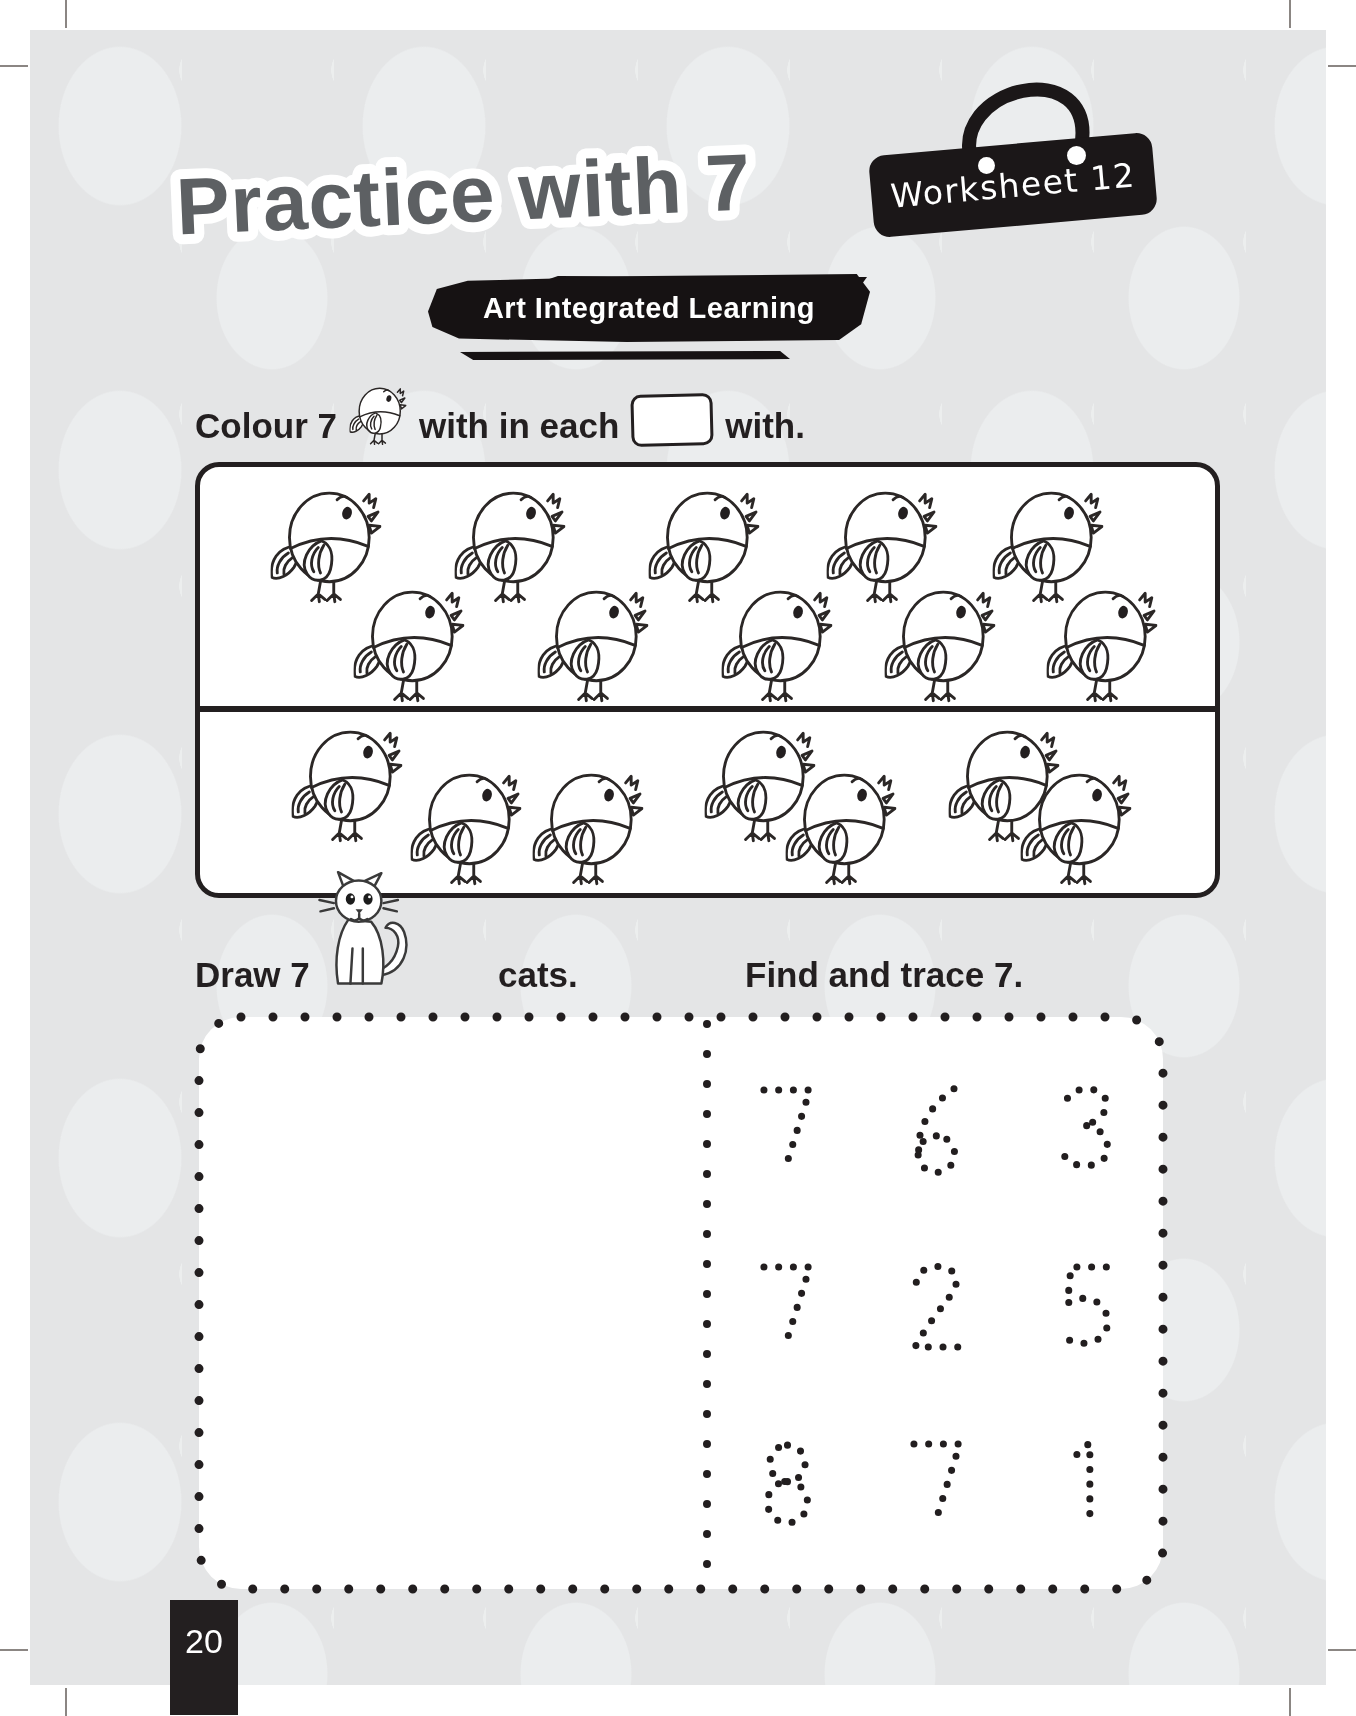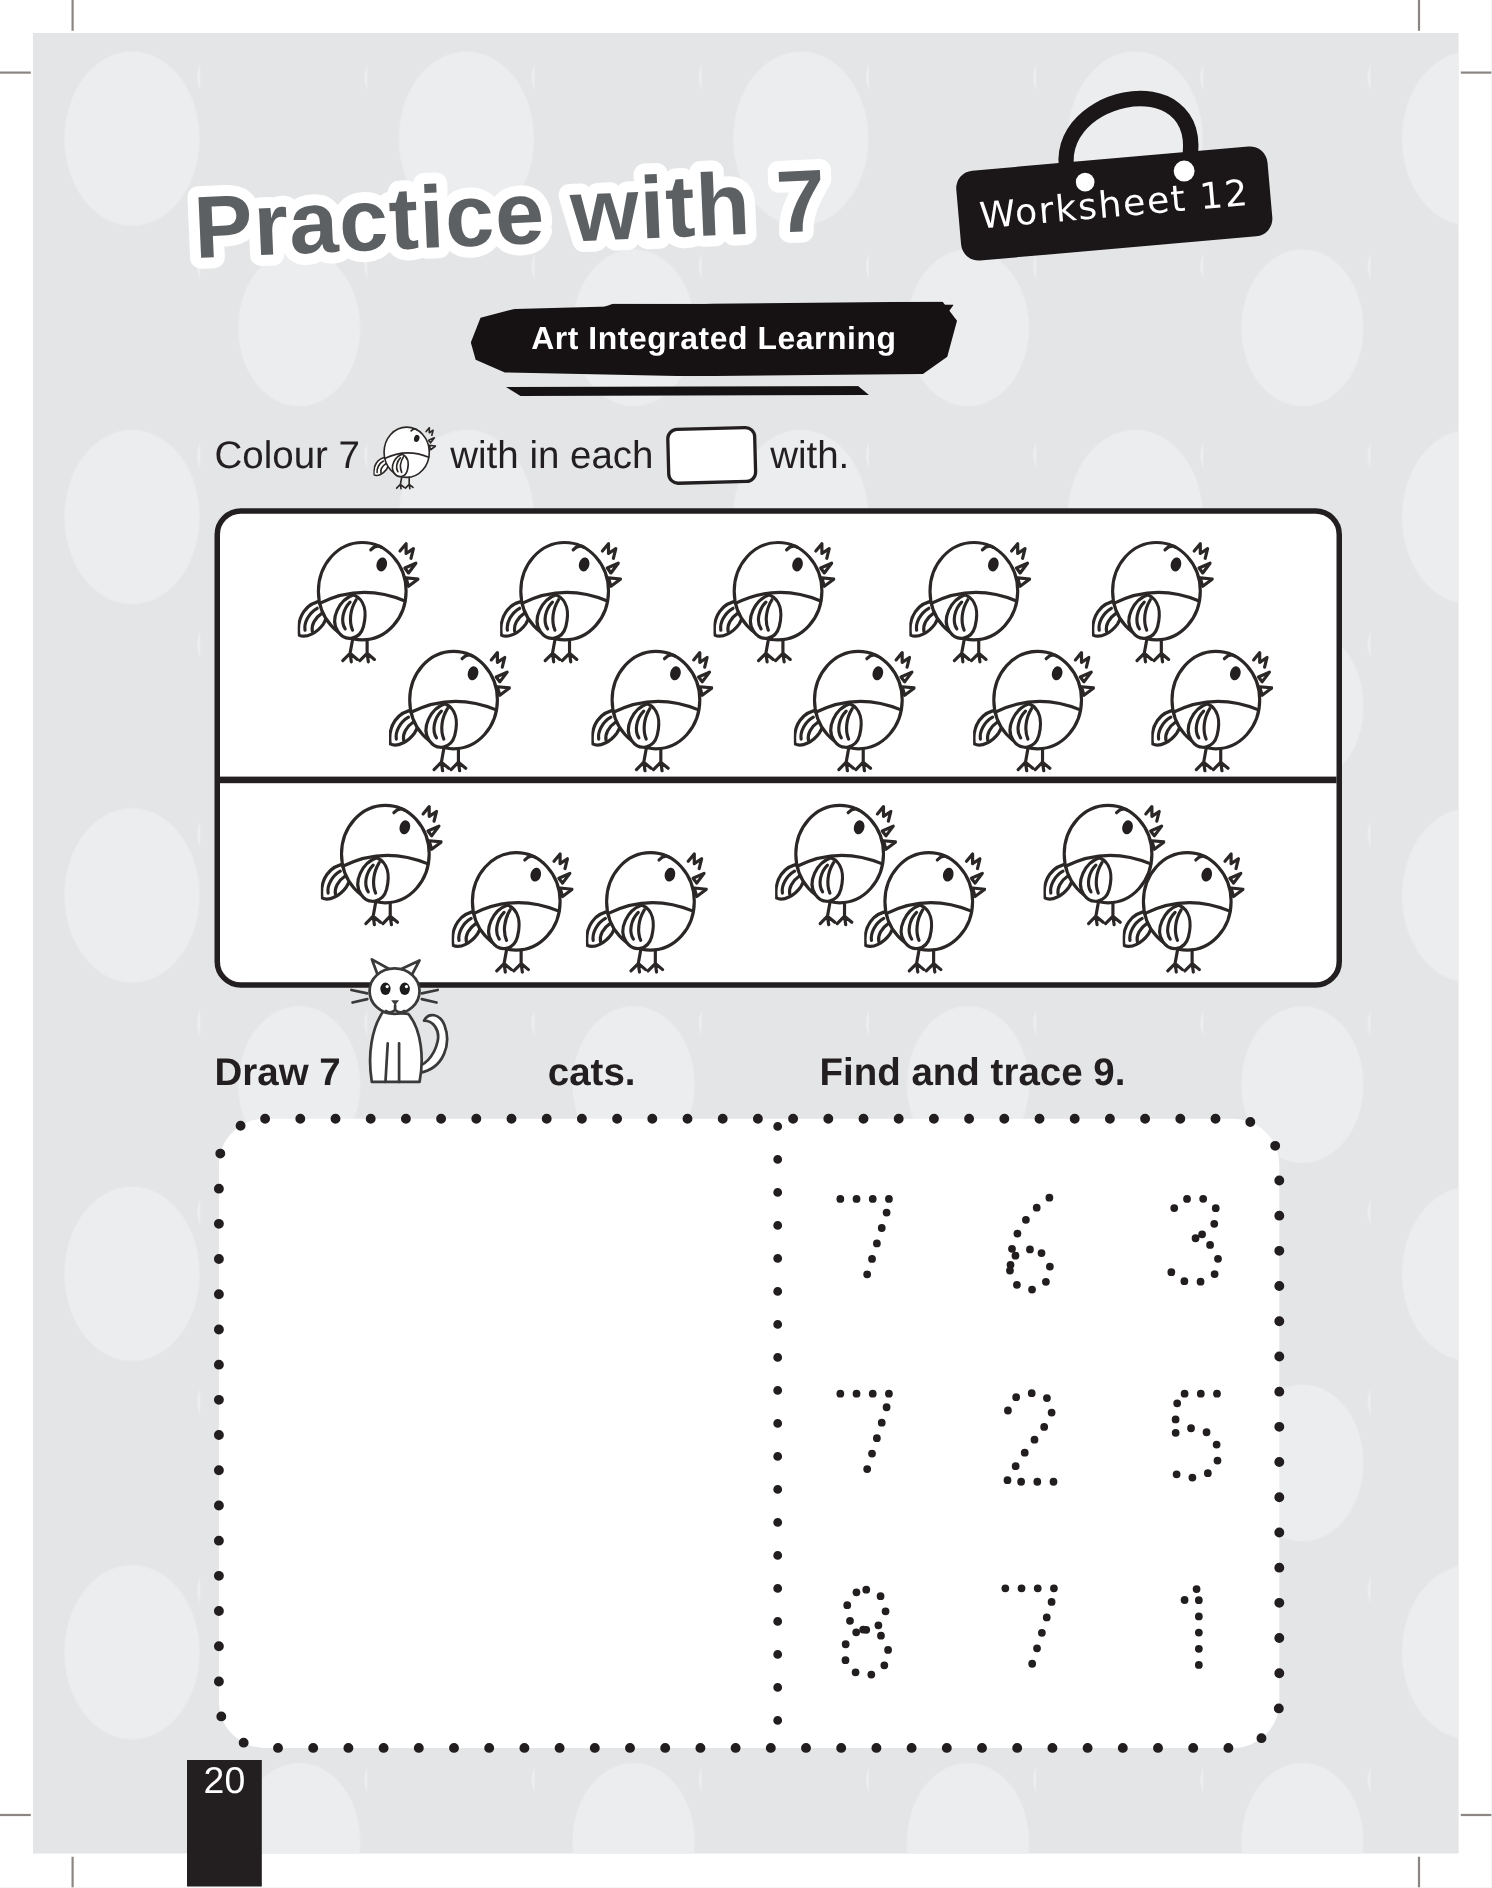--- a/index.html
+++ b/index.html
@@ -22,21 +22,21 @@
   .tag-body{position:absolute;left:6px;top:80px;width:284px;height:82px;background:#1b1718;border-radius:16px;transform:rotate(-5deg);display:flex;align-items:center;justify-content:center;}
   .tag-body span{color:#ffffff;font-size:33px;letter-spacing:1.5px;font-family:"DejaVu Sans",sans-serif;}
   .tag-dot{position:absolute;width:17px;height:17px;border-radius:50%;background:#ffffff;}
 
   .banner{position:absolute;left:398px;top:244px;width:442px;height:68px;background:#161213;color:#ffffff;display:flex;align-items:center;justify-content:center;font-weight:bold;font-size:29px;letter-spacing:0.5px;
     clip-path:polygon(0 55%, 2% 22%, 9% 10%, 50% 3%, 97% 0, 100% 26%, 98% 74%, 93% 97%, 45% 100%, 7% 95%, 1% 78%);}
   .banner-streak{position:absolute;background:#161213;}
   .streak-top{left:515px;top:246px;width:322px;height:10px;clip-path:polygon(0 45%,4% 0,100% 10%,98% 100%,3% 90%);}
   .streak-bottom{left:430px;top:321px;width:330px;height:9px;clip-path:polygon(0 10%,97% 0,100% 90%,4% 100%);}
 
-  .instr{position:absolute;display:flex;align-items:center;gap:12px;font-weight:normal;font-size:35px;color:#231f20;white-space:nowrap;}
+  .instr{position:absolute;display:flex;align-items:flex-end;gap:12px;font-weight:bold;font-size:35px;color:#231f20;white-space:nowrap;}
   #instr-colour{left:165px;top:352px;height:64px;}
   .blank-box{width:76px;height:46px;border:3.5px solid #231f20;border-radius:10px;background:#ffffff;transform:rotate(-1.5deg);}
   .inline-bird{width:58px;height:64px;}
 
   .bird-block{position:absolute;left:165px;top:432px;width:1025px;height:436px;background:#ffffff;border:5px solid #231f20;border-radius:24px;box-sizing:border-box;}
   .block-divider{position:absolute;left:0;right:0;top:239px;height:6px;background:#231f20;}
   .birds-layer{position:absolute;left:0;top:0;right:0;bottom:0;}
   .bird{position:absolute;width:112px;height:124px;}
 
   .label{position:absolute;font-weight:bold;font-size:35px;color:#231f20;white-space:nowrap;}
@@ -47,21 +47,21 @@
 
   .dotted-svg{position:absolute;left:160px;top:978px;}
   .dotted-rect{fill:#ffffff;stroke:#221e1f;stroke-width:9;stroke-dasharray:0 32;stroke-linecap:round;}
   .dotted-line{fill:none;stroke:#221e1f;stroke-width:8;stroke-dasharray:0 30;stroke-linecap:round;}
 
   .trace-grid{position:absolute;left:682px;top:1012px;width:450px;height:530px;display:grid;grid-template-columns:repeat(3,1fr);grid-template-rows:repeat(3,1fr);justify-items:center;align-items:center;}
   .trace-cell{display:flex;align-items:center;justify-content:center;}
   .trace-digit{height:106px;}
   .trace-digit path{fill:none;stroke:#221e1f;stroke-width:6;stroke-dasharray:0 12.5;stroke-linecap:round;}
 
-  .pagenum{position:absolute;left:140px;top:1570px;width:68px;height:115px;background:#231f20;color:#ffffff;font-size:34px;display:flex;justify-content:center;box-sizing:border-box;}
+  .pagenum{position:absolute;left:140px;top:1570px;width:68px;height:115px;background:#231f20;color:#ffffff;font-size:34px;display:flex;justify-content:center;box-sizing:border-box;padding-top:22px;}
   .defs-hidden{position:absolute;width:0;height:0;overflow:hidden;}
 </style>
 </head>
 <body>
 
 <div class="sheet">
 
   <div class="crop" style="left:65px;top:0;width:2px;height:28px;"></div>
   <div class="crop" style="left:0;top:65px;width:28px;height:2px;"></div>
   <div class="crop" style="left:1289px;top:0;width:2px;height:28px;"></div>
@@ -175,21 +175,21 @@
         <ellipse cx="49" cy="30" rx="4.5" ry="5.5" fill="#1c1c1c" stroke="none"></ellipse>
         <circle cx="33.5" cy="28" r="1.4" fill="#ffffff" stroke="none"></circle>
         <circle cx="50.5" cy="28" r="1.4" fill="#ffffff" stroke="none"></circle>
         <path d="M37 40 h7 l-3.5 4.5 z" fill="#3a3a3a" stroke="none"></path>
         <path fill="none" d="M40.5 44.5 v4 M40.5 48.5 q-4 4 -8 1 M40.5 48.5 q4 4 8 1"></path>
         <path fill="none" d="M16 34 L2 31 M16 39 L3 42 M64 34 L78 31 M64 39 L77 42"></path>
         <path fill="none" d="M34 78 L32 112 M44 78 L44 112"></path>
       </g>
     </svg>
     <div class="label" id="label-cats">cats.</div>
-    <div class="label" id="label-trace">Find and trace 9.</div>
+    <div class="label" id="label-trace">Find and trace 7.</div>
 
     <svg class="dotted-svg" width="990" height="600" viewBox="0 0 990 600">
       <rect class="dotted-rect" x="9" y="9" width="964" height="572" rx="42"></rect>
       <line class="dotted-line" x1="517" y1="16" x2="517" y2="574"></line>
     </svg>
 
     <div class="trace-grid">
         <div class="trace-cell">
           <svg viewBox="0 0 60 90" class="trace-digit" width="71" height="106">
             <path d="M10 11 L49 11 L27 81"></path>

